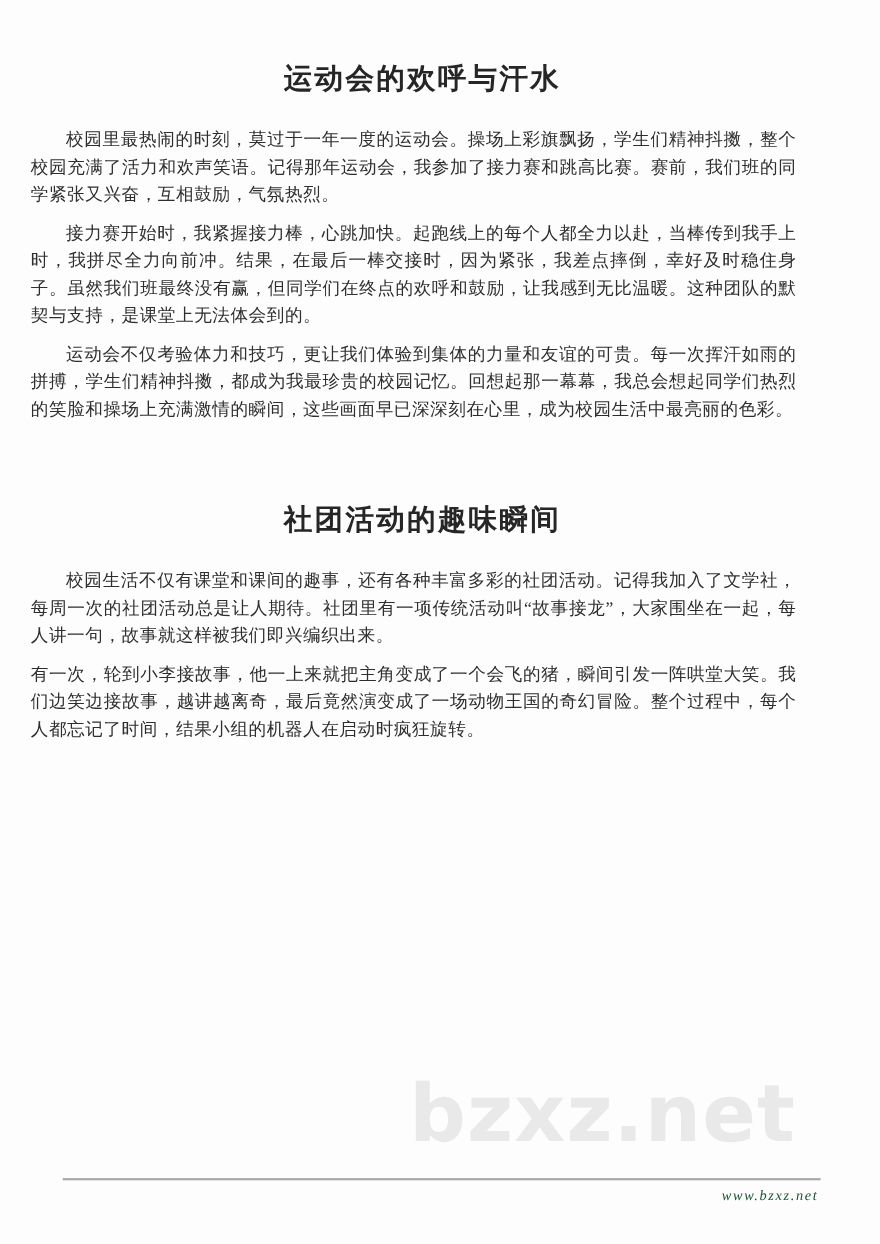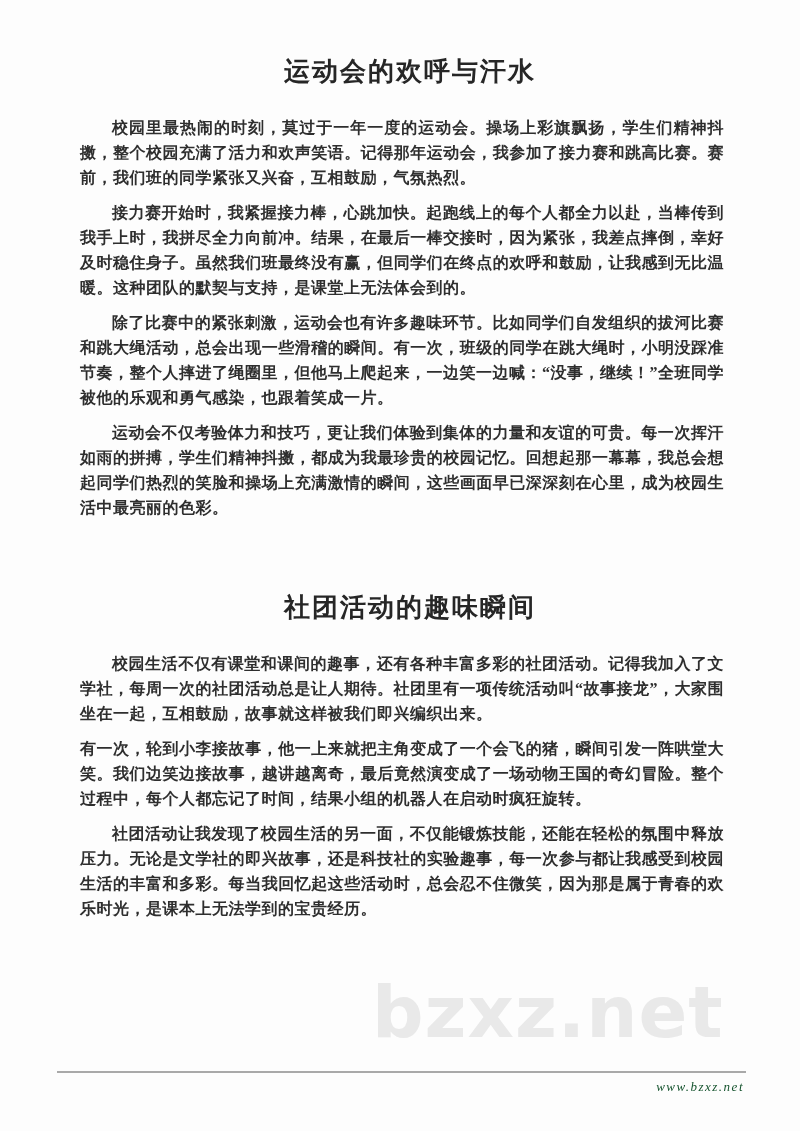--- a/index.html
+++ b/index.html
@@ -10,40 +10,39 @@
   .page {
     position: relative;
     width: 800px;
     height: 1131px;
     background: #fdfdfd;
     overflow: hidden;
     font-family: "Liberation Serif", "DejaVu Serif", serif;
     color: #2e2e2e;
   }
   .content {
-    padding: 54px 60px 0 80px;
+    padding: 54px 60px 0 28px;
   }
   .essay-title {
     font-size: 26px;
     font-weight: bold;
     text-align: center;
     margin: 0 0 26px 0;
     letter-spacing: 2px;
     color: #262626;
   }
   .essay.second {
     margin-top: 70px;
   }
   .para {
     font-size: 16px;
     line-height: 25px;
     text-align: justify;
     margin: 0 16px 10px 0;
     letter-spacing: 0.5px;
-    font-weight: bold;
   }
   .para.indent {
     text-indent: 2em;
   }
   .watermark {
     position: absolute;
     left: 372px;
     top: 976px;
     font-family: "DejaVu Sans", "Liberation Sans", sans-serif;
     font-weight: bold;
@@ -75,29 +74,27 @@
 </head>
 <body>
 
 <div class="page">
   <div class="content">
 
     <section class="essay">
       <h1 class="essay-title">运动会的欢呼与汗水</h1>
       <p class="para indent">校园里最热闹的时刻，莫过于一年一度的运动会。操场上彩旗飘扬，学生们精神抖擞，整个校园充满了活力和欢声笑语。记得那年运动会，我参加了接力赛和跳高比赛。赛前，我们班的同学紧张又兴奋，互相鼓励，气氛热烈。</p>
       <p class="para indent">接力赛开始时，我紧握接力棒，心跳加快。起跑线上的每个人都全力以赴，当棒传到我手上时，我拼尽全力向前冲。结果，在最后一棒交接时，因为紧张，我差点摔倒，幸好及时稳住身子。虽然我们班最终没有赢，但同学们在终点的欢呼和鼓励，让我感到无比温暖。这种团队的默契与支持，是课堂上无法体会到的。</p>
-      <p class="para indent">除了比赛中的紧张刺激，运动会也有许多趣味环节。比如同学们自发组织的拔河比赛和跳大绳活动，总会出现一些滑稽的瞬间。有一次，班级的同学在跳大绳时，小明没踩准节奏，整个人摔进了绳圈里，但他马上爬起来，一边笑一边喊：“没事，继续！”全班同学被他的乐观和勇气感染，也跟着笑成一片。</p>
       <p class="para indent">运动会不仅考验体力和技巧，更让我们体验到集体的力量和友谊的可贵。每一次挥汗如雨的拼搏，学生们精神抖擞，都成为我最珍贵的校园记忆。回想起那一幕幕，我总会想起同学们热烈的笑脸和操场上充满激情的瞬间，这些画面早已深深刻在心里，成为校园生活中最亮丽的色彩。</p>
     </section>
 
     <section class="essay second">
       <h1 class="essay-title">社团活动的趣味瞬间</h1>
-      <p class="para indent">校园生活不仅有课堂和课间的趣事，还有各种丰富多彩的社团活动。记得我加入了文学社，每周一次的社团活动总是让人期待。社团里有一项传统活动叫“故事接龙”，大家围坐在一起，互相鼓励，故事就这样被我们即兴编织出来。</p>
+      <p class="para indent">校园生活不仅有课堂和课间的趣事，还有各种丰富多彩的社团活动。记得我加入了文学社，每周一次的社团活动总是让人期待。社团里有一项传统活动叫“故事接龙”，大家围坐在一起，每人讲一句，故事就这样被我们即兴编织出来。</p>
       <p class="para">有一次，轮到小李接故事，他一上来就把主角变成了一个会飞的猪，瞬间引发一阵哄堂大笑。我们边笑边接故事，越讲越离奇，最后竟然演变成了一场动物王国的奇幻冒险。整个过程中，每个人都忘记了时间，结果小组的机器人在启动时疯狂旋转。</p>
-      <p class="para indent">社团活动让我发现了校园生活的另一面，不仅能锻炼技能，还能在轻松的氛围中释放压力。无论是文学社的即兴故事，还是科技社的实验趣事，每一次参与都让我感受到校园生活的丰富和多彩。每当我回忆起这些活动时，总会忍不住微笑，因为那是属于青春的欢乐时光，是课本上无法学到的宝贵经历。</p>
     </section>
 
   </div>
 
   <div class="watermark">bzxz.net</div>
 
   <div class="footer-line"></div>
 
   <div class="footer-url">www.bzxz.net</div>
 </div>

